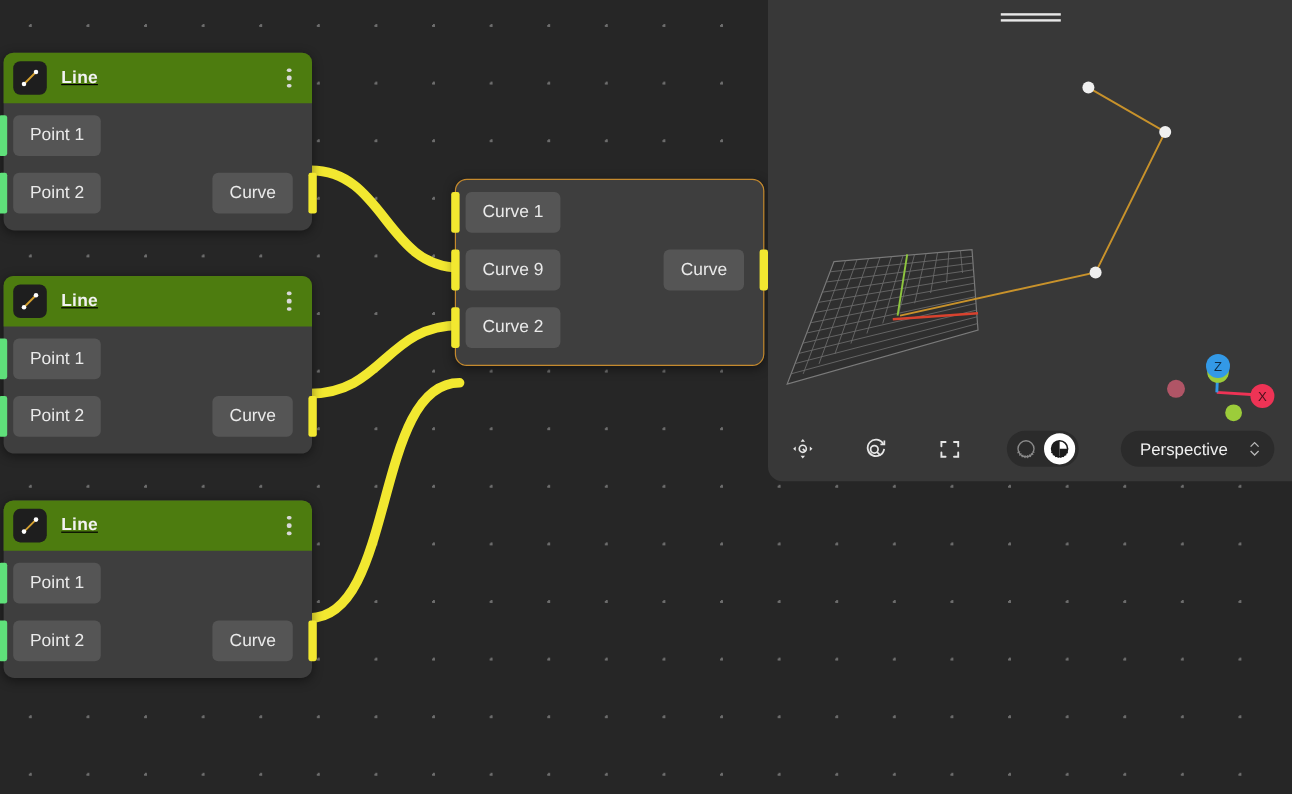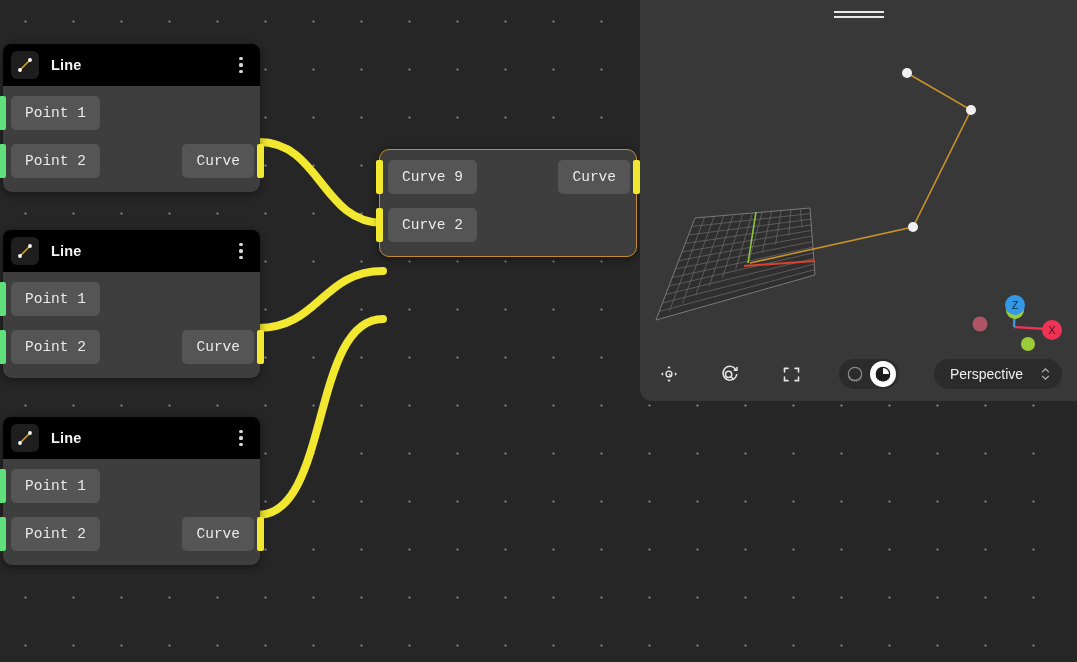--- a/index.html
+++ b/index.html
@@ -34,21 +34,21 @@
     overflow: visible;
   }
   .node.selected {
     border: 1.5px solid #c58a2e;
     border-radius: 10px;
   }
 
   .node-header {
     display: flex; align-items: center;
     height: 42px;
-    background: #000000;
+    background: #4d7c0f;
     border-radius: 8px 8px 0 0;
     padding: 0 10px 0 8px;
     text-decoration: underline;
   }
   .node.selected .node-header { border-radius: 7px 7px 0 0; }
 
   .node-icon {
     width: 28px; height: 28px;
     background: #1e1e1e;
     border-radius: 6px;
@@ -72,36 +72,36 @@
     cursor: pointer;
   }
   .node-menu i {
     display: block; width: 3.2px; height: 3.2px;
     border-radius: 50%; background: #d8d8d8;
   }
 
   .node-body { position: relative; padding: 10px 0 14px 0; }
 
   
-  .port-row { position: relative; height: 34px; margin-bottom: 14px; font-family: Liberation Mono, monospace; }
+  .port-row { position: relative; height: 34px; margin-bottom: 14px; }
   .port-row:last-child { margin-bottom: 0; }
 
   .port-in {
     position: absolute; left: 8px; top: 0;
     height: 34px;
     display: flex; align-items: center;
     padding: 0 14px;
     background: #555555;
     border-radius: 5px;
     color: #eaeaea; font-size: 14.5px;
     white-space: nowrap;
     cursor: pointer;
   }
   .port-out {
-    position: absolute; right: 6px; top: 0;
+    position: absolute; right: 16px; top: 0;
     height: 34px;
     display: flex; align-items: center;
     padding: 0 14px;
     background: #555555;
     border-radius: 5px;
     color: #eaeaea; font-size: 14.5px;
     white-space: nowrap;
     cursor: pointer;
   }
 
@@ -277,20 +277,24 @@
         <div class="nub left green"></div>
         <div class="port-in">Point 2</div>
         <div class="nub right yellow"></div>
         <div class="port-out">Curve</div>
       </div>
     </div>
   </div>
 
   <div class="node selected" style="left:379px; top:149px; width:258px;">
     <div class="node-body">
+      <div class="port-row">
+        <div class="nub left yellow"></div>
+        <div class="port-in">Curve 1</div>
+      </div>
       <div class="port-row">
         <div class="nub left yellow"></div>
         <div class="port-in">Curve 9</div>
         <div class="nub right yellow"></div>
         <div class="port-out">Curve</div>
       </div>
       <div class="port-row">
         <div class="nub left yellow"></div>
         <div class="port-in">Curve 2</div>
       </div>

